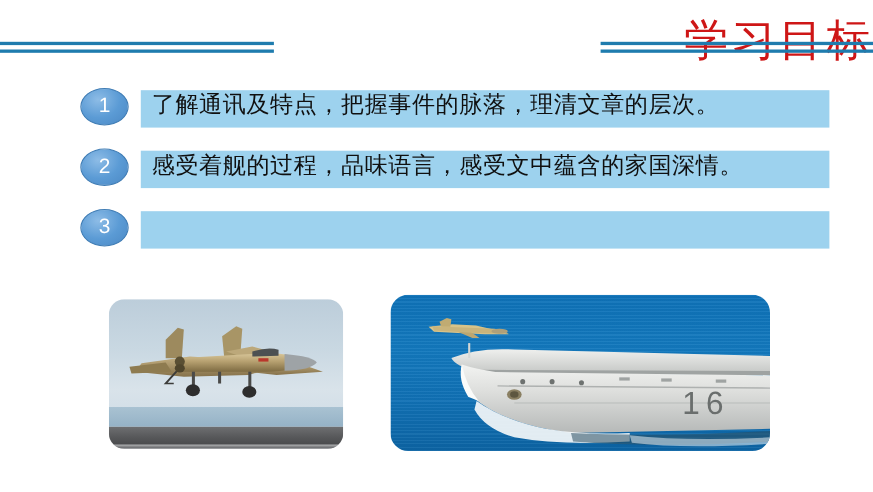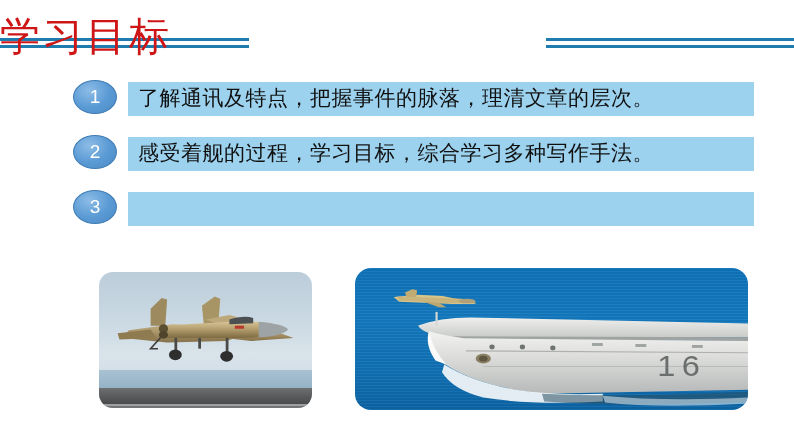--- a/index.html
+++ b/index.html
@@ -54,21 +54,21 @@
     left: 546px;
     top: 38px;
     width: 248px;
   }
 
   .slide-title {
     position: absolute;
     left: 0;
     top: 12px;
     width: 794px;
-    text-align: left;
+    text-align: right;
     font-size: 40px;
     line-height: 50px;
     color: #CE1616;
     font-family: "Liberation Serif", "DejaVu Serif", serif;
     font-weight: 400;
     letter-spacing: 3px;
     white-space: nowrap;
   }
 
   
@@ -118,21 +118,21 @@
 
   .obj-text {
     position: absolute;
     left: 138px;
     top: 2px;
     width: 640px;
     height: 36px;
     line-height: 36px;
     font-size: 21px;
     color: #101010;
-    font-family: Liberation Serif, serif;
+    font-family: Liberation Mono, monospace;
     letter-spacing: 0.5px;
     white-space: nowrap;
     font-weight: 500;
   }
 
   
   .photo {
     position: absolute;
     overflow: hidden;
     border-radius: 14px;
@@ -142,21 +142,21 @@
     left: 99px;
     top: 272px;
     width: 213px;
     height: 136px;
     border-radius: 14px;
   }
 
   .photo-right {
     left: 355px;
     top: 268px;
-    width: 393px;
+    width: 345px;
     height: 142px;
     border-radius: 16px;
   }
 
   
   .lp-sky {
     position: absolute;
     left: 0; top: 0; width: 100%; height: 84%;
     background: linear-gradient(180deg, #BCCDDA 0%, #C9D8E2 40%, #D9E3EA 72%, #CFDCE6 100%);
   }
@@ -239,21 +239,21 @@
 
     <div class="obj-row r1">
       <div class="obj-badge">1</div>
       <div class="obj-bar"></div>
       <div class="obj-text">了解通讯及特点，把握事件的脉落，理清文章的层次。</div>
     </div>
 
     <div class="obj-row r2">
       <div class="obj-badge">2</div>
       <div class="obj-bar"></div>
-      <div class="obj-text">感受着舰的过程，学习目标，综合学习多种写作手法。</div>
+      <div class="obj-text">感受着舰的过程，品味语言，感受文中蕴含的家国深情。</div>
     </div>
 
     <div class="obj-row r3">
       <div class="obj-badge">3</div>
       <div class="obj-bar"></div>
     </div>
 
   </div>
 
   <div class="photo photo-left">

